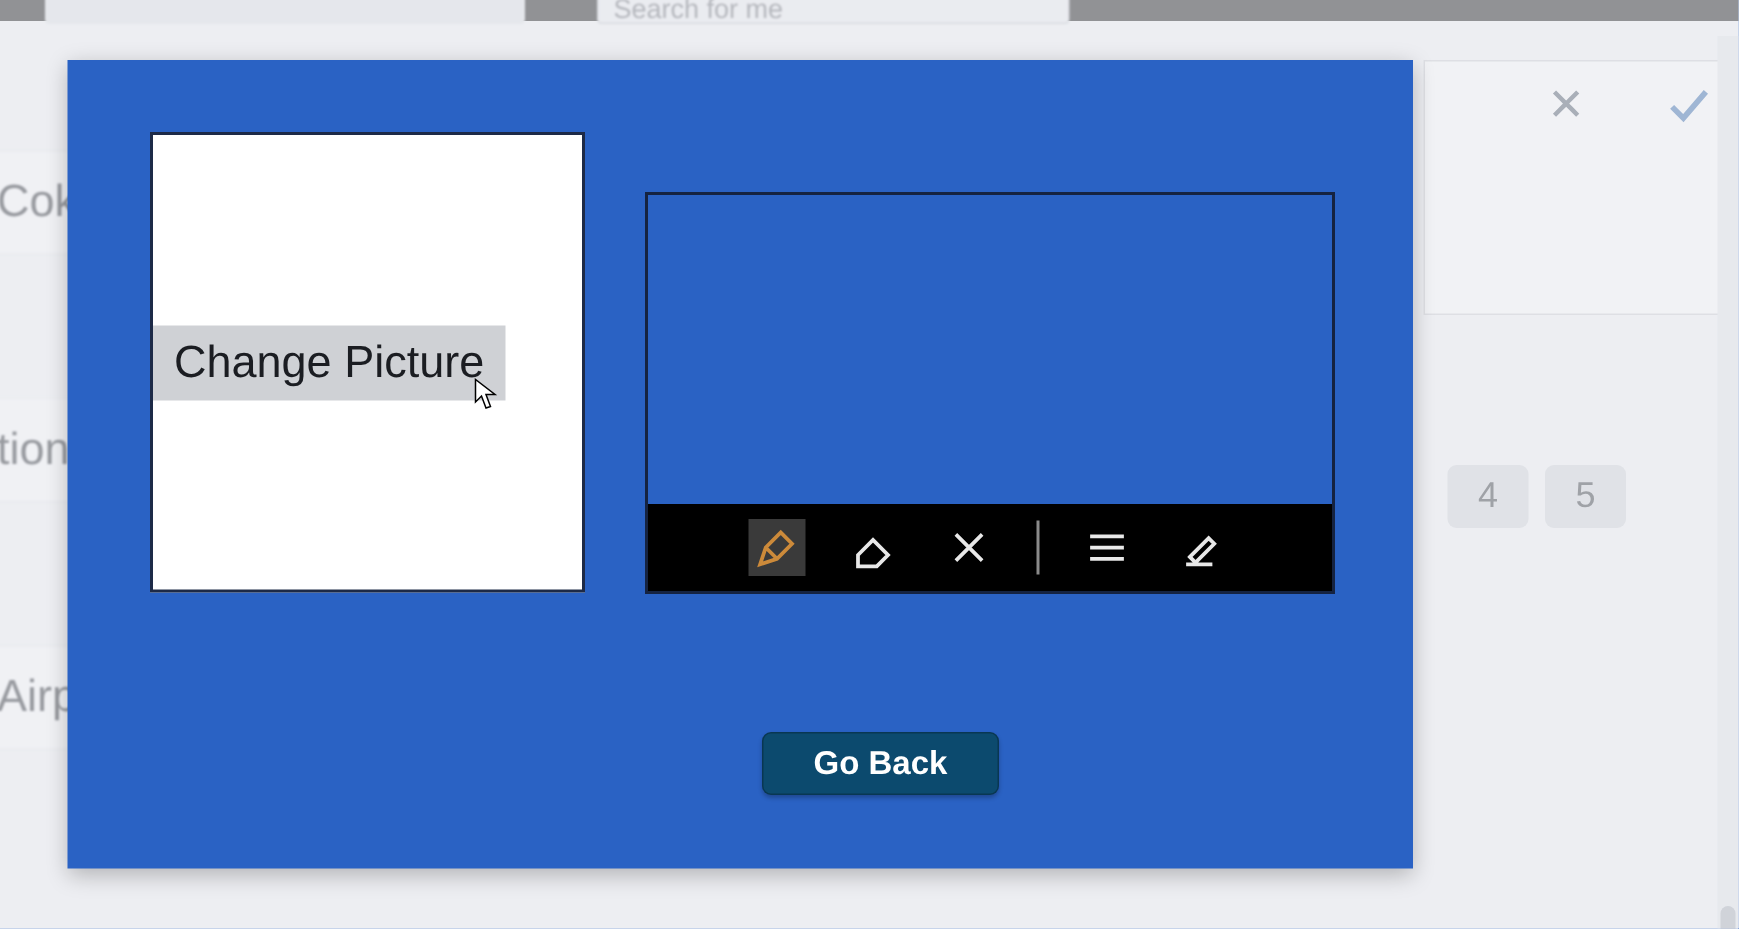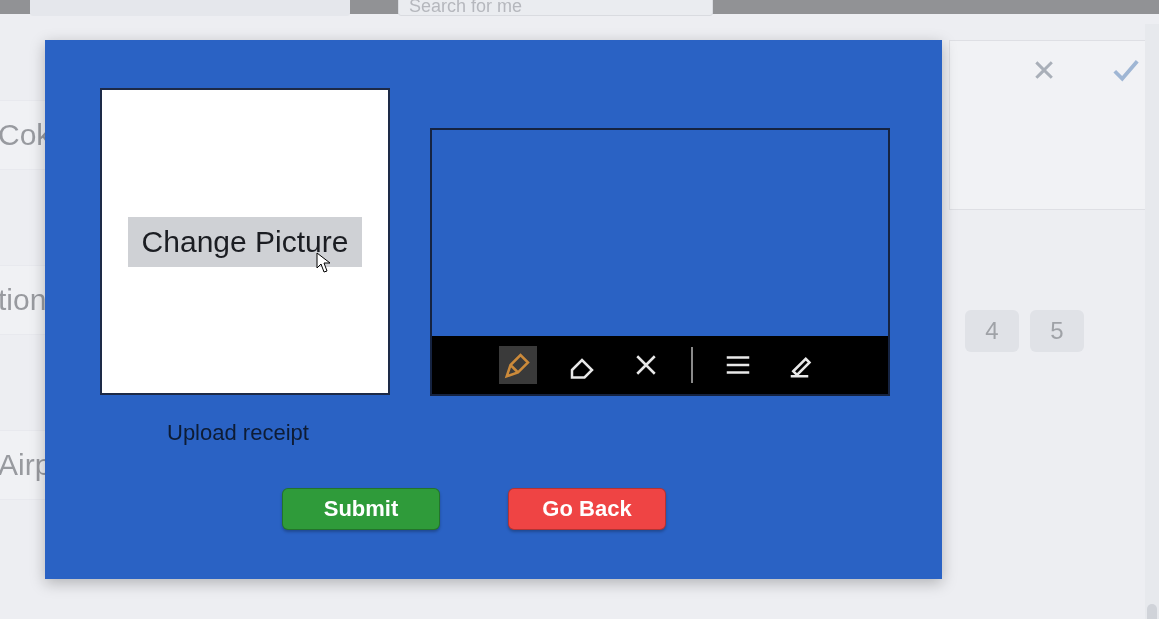--- a/index.html
+++ b/index.html
@@ -128,21 +128,21 @@
   }
 
   .upload-box {
     position: absolute;
     top: 48px; left: 55px;
     width: 290px; height: 307px;
     background: #fff;
     border: 2px solid #1d2a47;
     display: flex;
     align-items: center;
-    justify-content: center;
+    justify-content: flex-start;
   }
   .change-picture-btn {
     background: #cfd1d5;
     color: #1b1d22;
     font-size: 30px;
     padding: 8px 14px;
     border: none;
     cursor: pointer;
     position: relative;
   }
@@ -208,21 +208,21 @@
     font-size: 22px;
     font-weight: 600;
     border: 1px solid rgba(0,0,0,0.25);
     display: flex;
     align-items: center;
     justify-content: center;
     cursor: pointer;
     box-shadow: 0 2px 3px rgba(0,0,0,0.25);
   }
   .btn-submit { left: 237px; width: 158px; background: #2f9b3a; }
-  .btn-goback { left: 463px; width: 158px; background: #ef4444; }
+  .btn-goback { left: 463px; width: 158px; background: #0c4a6e; }
 
 </style>
 </head>
 <body>
 
 <div class="bg-topbar"></div>
 <div class="bg-select"></div>
 <div class="bg-search">Search for me</div>
 
 <div class="bg-row bg-row-1">Coke</div>
@@ -280,17 +280,15 @@
           </svg>
       </div>
       <div class="ink-tool">
         <svg viewBox="0 0 24 24">
             <path d="M3 21 H17 M5 17 L15 7 L18 10 L8 20 Z"></path>
           </svg>
       </div>
     </div>
   </div>
 
-  <div class="caption caption-upload">Upload receipt</div>
-
-  <button class="btn btn-submit">Submit</button>
+
   <button class="btn btn-goback">Go Back</button>
 </div>
 
 </body></html>

